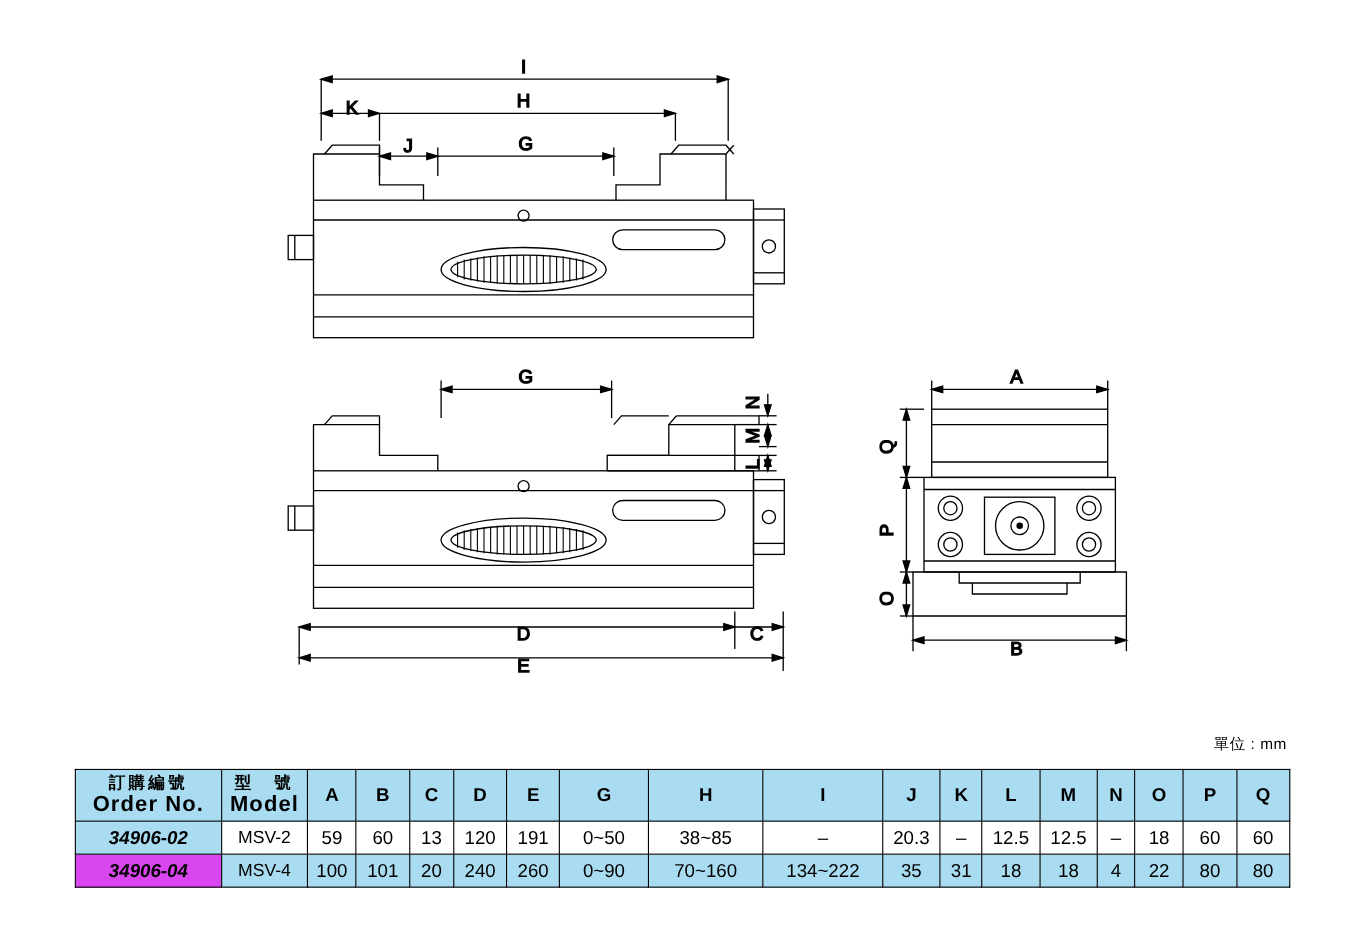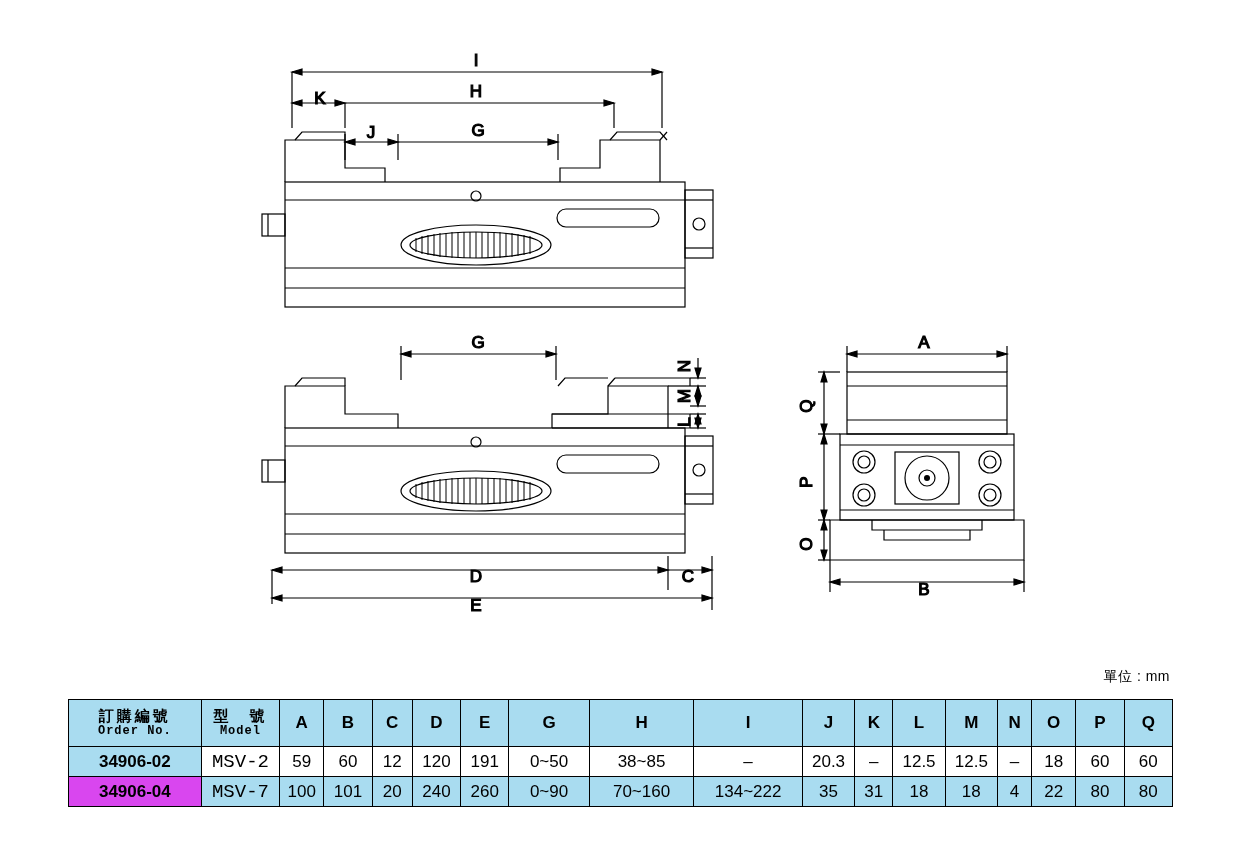--- a/index.html
+++ b/index.html
@@ -45,29 +45,30 @@
     white-space:nowrap;
   }
   table.spec thead th{
     background:#a9dcf0;
     font-weight:bold;
     height:46px;
     font-size:17px;
     line-height:1.15;
   }
   thead th .cn{display:block;font-size:15px;letter-spacing:3px;}
-  thead th .en{display:block;font-size:12px;letter-spacing:1px;font-family:Liberation Mono, monospace;}
+  thead th .en{display:block;font-size:20px;letter-spacing:1px;}
   tbody tr.alt td{background:#a9dcf0;}
   td.ordercol{
+    font-style:italic;
     font-weight:bold;
     background:#a9dcf0;
     font-size:17px;
   }
   tbody tr.alt td.ordercol{background:#d946ef;}
-  td.modelcol{font-size:19px;font-family:Liberation Mono, monospace;}
+  td.modelcol{font-size:16px;}
 
   
   col.c-order{width:132px;}
   col.c-model{width:78px;}
   col.c-a{width:44px;}
   col.c-b{width:48px;}
   col.c-c{width:40px;}
   col.c-d{width:48px;}
   col.c-e{width:48px;}
   col.c-g{width:80px;}
@@ -387,38 +388,38 @@
           <th>P</th>
           <th>Q</th>
         </tr>
       </thead>
       <tbody>
         <tr>
           <td class="ordercol">34906-02</td>
           <td class="modelcol">MSV-2</td>
           <td>59</td>
           <td>60</td>
-          <td>12</td>
+          <td>13</td>
           <td>120</td>
           <td>191</td>
           <td>0~50</td>
           <td>38~85</td>
           <td>–</td>
           <td>20.3</td>
           <td>–</td>
           <td>12.5</td>
           <td>12.5</td>
           <td>–</td>
           <td>18</td>
           <td>60</td>
           <td>60</td>
         </tr>
         <tr class="alt">
           <td class="ordercol">34906-04</td>
-          <td class="modelcol">MSV-7</td>
+          <td class="modelcol">MSV-4</td>
           <td>100</td>
           <td>101</td>
           <td>20</td>
           <td>240</td>
           <td>260</td>
           <td>0~90</td>
           <td>70~160</td>
           <td>134~222</td>
           <td>35</td>
           <td>31</td>

